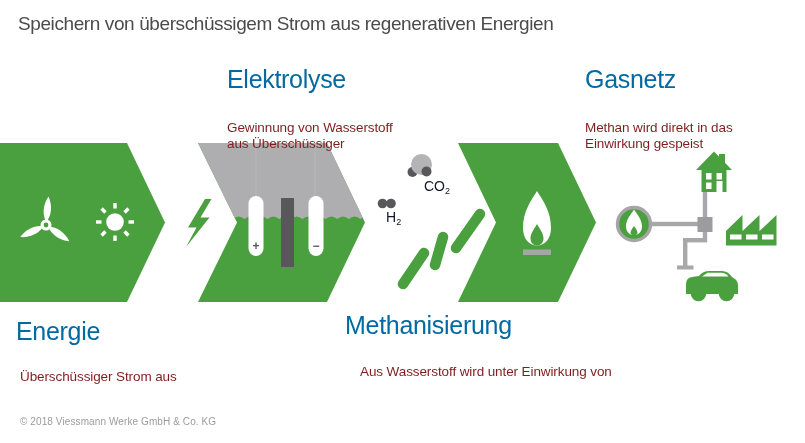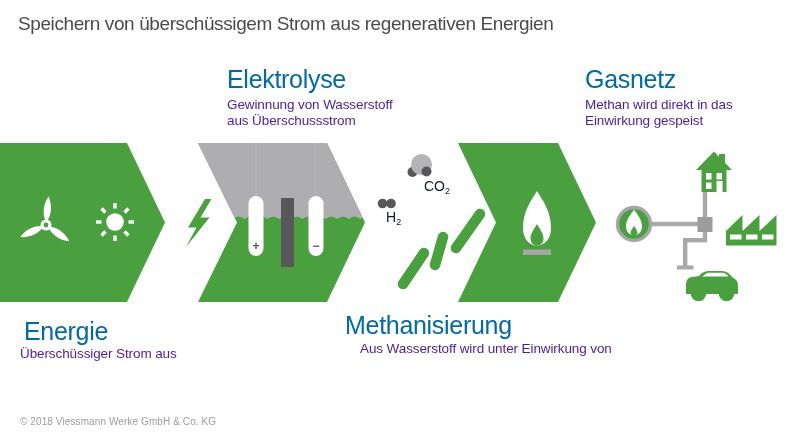--- a/index.html
+++ b/index.html
@@ -4,21 +4,21 @@
 <style>
   html,body{margin:0;padding:0;background:#fff;}
   body{width:805px;height:443px;overflow:hidden;
        font-family:"Liberation Sans","DejaVu Sans",sans-serif;
        -webkit-font-smoothing:antialiased;}
   #canvas{position:relative;width:805px;height:443px;background:#fff;}
   #diagram{position:absolute;left:0;top:0;}
   .abs{position:absolute;}
   .title{left:18px;top:13px;font-size:19px;letter-spacing:-0.4px;color:#4b4b4d;}
   .heading{font-size:25px;letter-spacing:-0.3px;color:#0369a1;white-space:nowrap;}
-  .desc{font-size:13.5px;line-height:15.5px;letter-spacing:-0.1px;color:#4c1d95;white-space:nowrap;}
+  .desc{font-size:13.5px;line-height:15.5px;letter-spacing:-0.1px;color:#7f1d1d;white-space:nowrap;margin-top:23px;}
   .sub2{font-size:9px;position:relative;top:3px;}
   .mol-label{font-size:14px;color:#0f172a;white-space:nowrap;}
   .sign{width:16px;text-align:center;font-size:12px;font-weight:bold;color:#58585a;}
   .footer{left:20px;top:416px;font-size:10px;letter-spacing:0.1px;color:#9c9c9e;}
 </style>
 </head>
 <body>
 
 <div id="canvas">
 
@@ -138,30 +138,30 @@
       <circle cx="698.5" cy="293.5" r="7.8" fill="#4aa03e"></circle>
       <circle cx="726.5" cy="293.5" r="7.8" fill="#4aa03e"></circle>
     </g>
   </svg>
 
   <div class="abs title">Speichern von überschüssigem Strom aus regenerativen Energien</div>
 
   <div class="abs heading" style="left:227px;top:65px">Elektrolyse</div>
   <div class="abs desc" style="left:227px;top:97px">
     <div>Gewinnung von Wasserstoff</div>
-    <div>aus Überschussstrom</div>
+    <div>aus Überschüssiger</div>
   </div>
 
   <div class="abs heading" style="left:585px;top:65px">Gasnetz</div>
   <div class="abs desc" style="left:585px;top:97px">
     <div>Methan wird direkt in das</div>
     <div>Einwirkung gespeist</div>
   </div>
 
-  <div class="abs heading" style="left:24px;top:317px">Energie</div>
+  <div class="abs heading" style="left:16px;top:317px">Energie</div>
   <div class="abs desc" style="left:20px;top:346px">
     <div>Überschüssiger Strom aus</div>
   </div>
 
   <div class="abs heading" style="left:345px;top:311px">Methanisierung</div>
   <div class="abs desc" style="left:360px;top:341px">
     <div>Aus Wasserstoff wird unter Einwirkung von</div>
   </div>
 
   <div class="abs mol-label" style="left:386px;top:209px"><span>H</span><span class="sub2">2</span></div>

